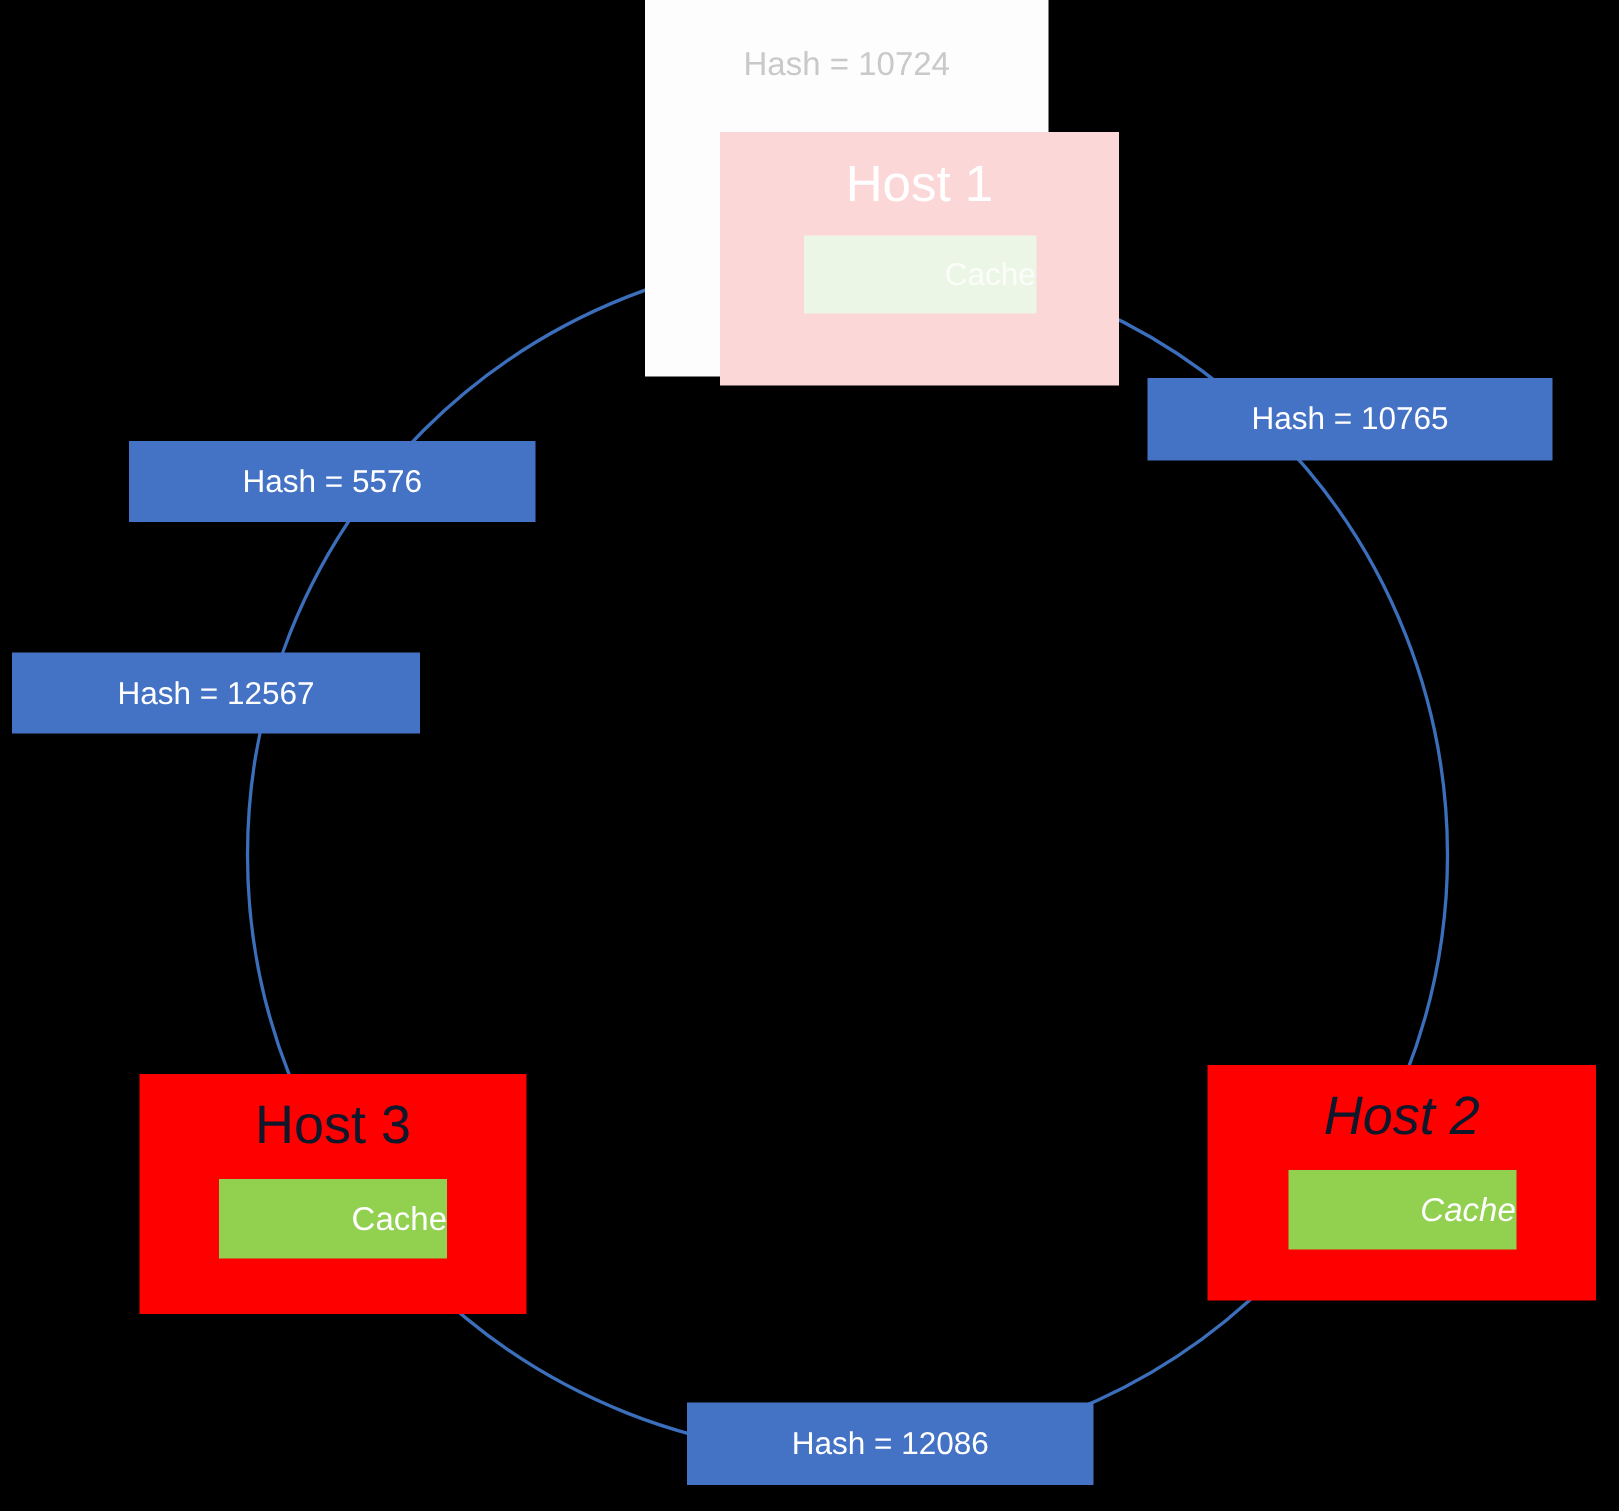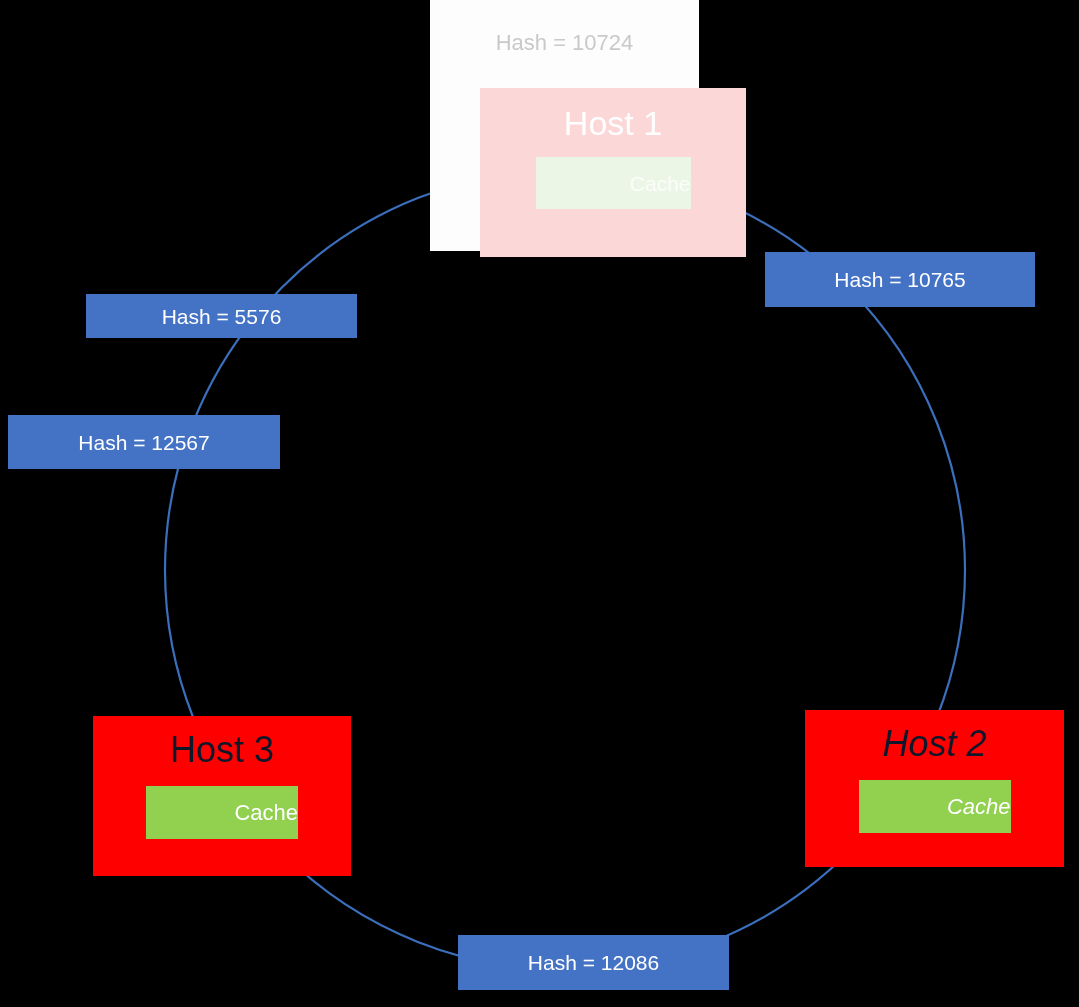--- a/index.html
+++ b/index.html
@@ -140,22 +140,22 @@
     background: #4472c4;
     display: flex;
     align-items: center;
     justify-content: center;
     color: #ffffff;
     font-size: 21px;
     line-height: 1;
     white-space: nowrap;
   }
   #hash-10765 { left: 765px; top: 252px; width: 270px; height: 55px; }
-  #hash-5576  { left: 86px;  top: 294px; width: 271px; height: 44px; }
-  #hash-12567 { left: 8px;   top: 415px; width: 272px; height: 54px; }
+  #hash-5576  { left: 86px;  top: 294px; width: 271px; height: 54px; }
+  #hash-12567 { left: 8px;   top: 435px; width: 272px; height: 54px; }
   #hash-12086 { left: 430px; top: 935px; width: 271px; height: 55px; margin-left: 28px; }
 </style>
 </head>
 <body>
 
 <div id="canvas">
 
   <svg id="ring-svg" viewBox="0 0 1079 1007">
     <circle cx="565" cy="570" r="400" fill="none" stroke="#3b6fbc" stroke-width="2.2"></circle>
   </svg>

